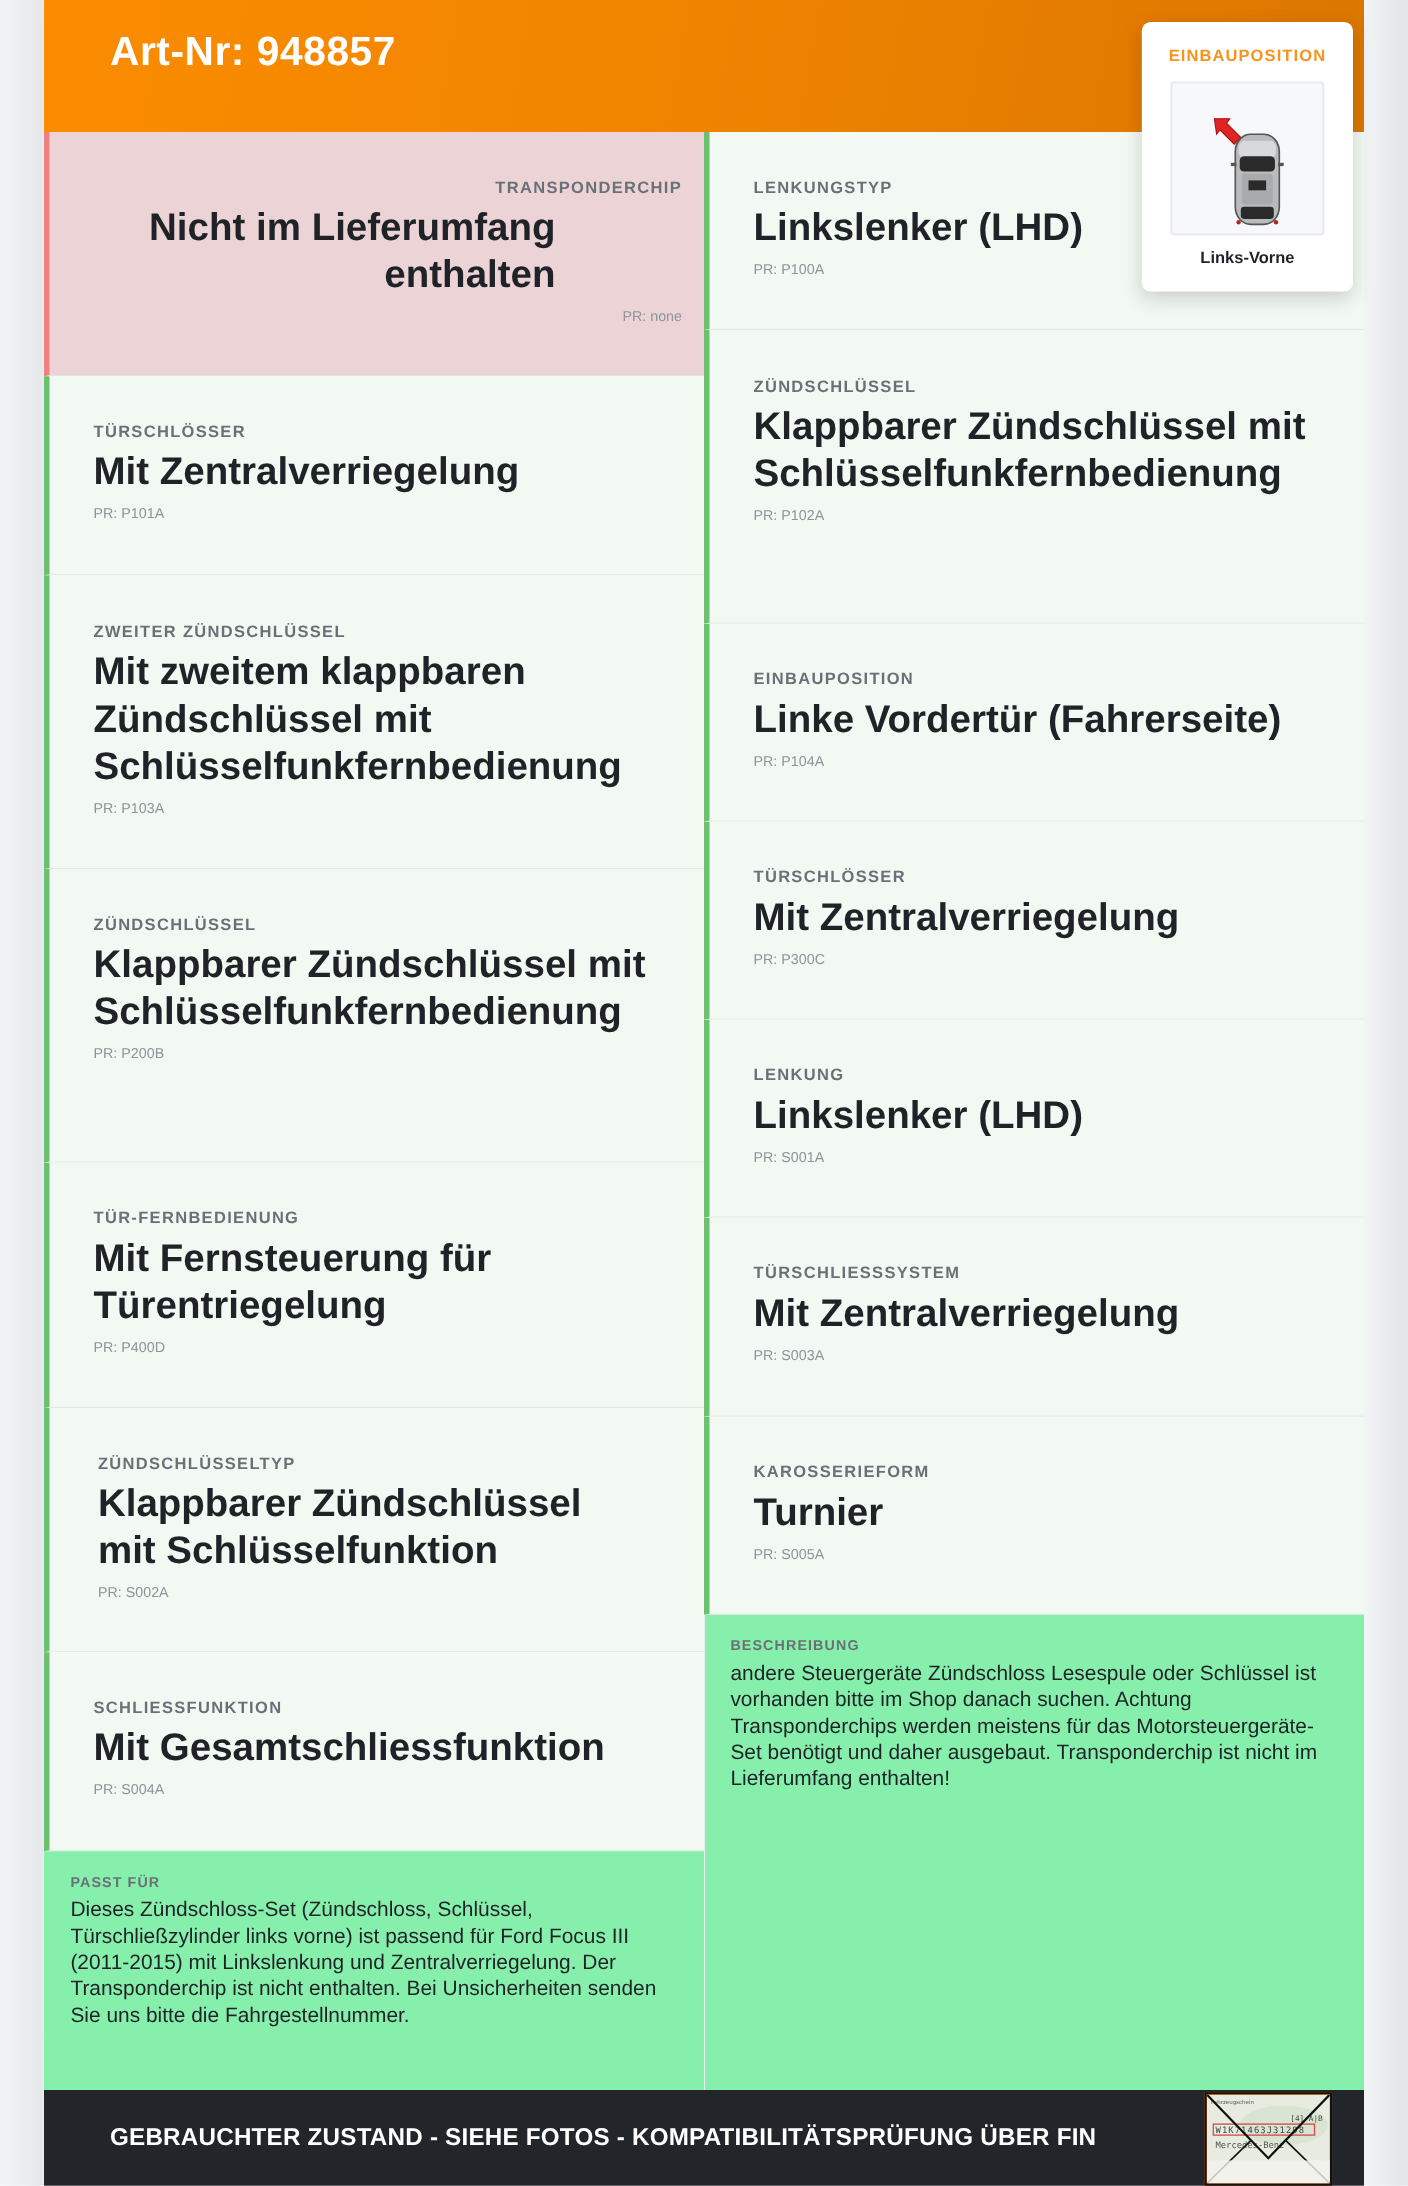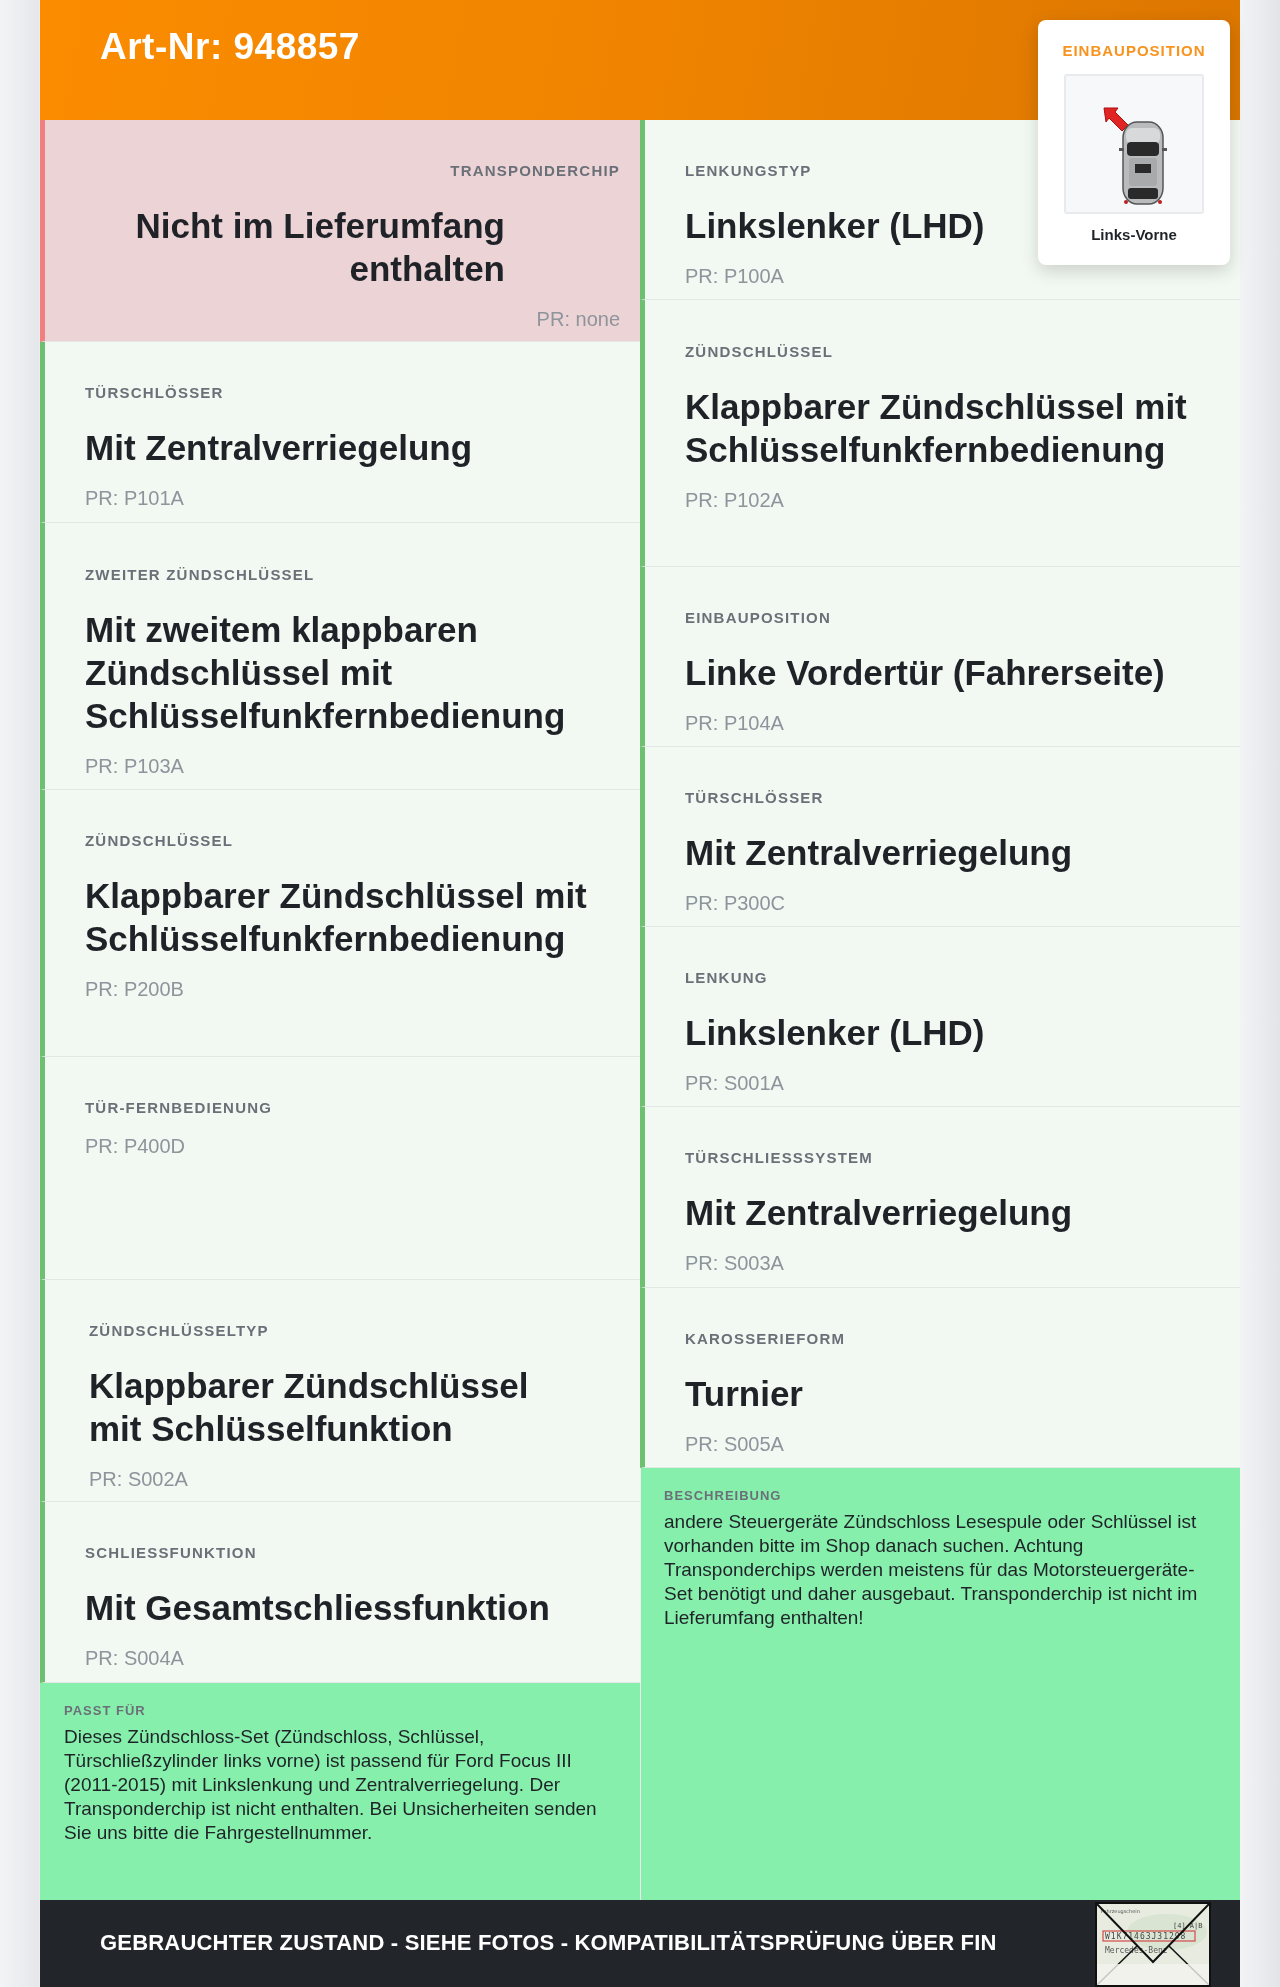--- a/index.html
+++ b/index.html
@@ -73,25 +73,25 @@
     }
     .card-label {
       font-size: 15px; font-weight: 700; color: #6b7078;
       letter-spacing: 1.2px;
       text-transform: uppercase;
       line-height: 18px;
     }
     .card-value {
       font-size: 35px; font-weight: 700; color: #1f2328;
       line-height: 43px;
-      margin-top: 24px;
+      margin-top: 5px;
     }
     .card-pr {
-      font-size: 20px; color: #8e949b;
-      margin-top: 20px;
+      font-size: 13px; color: #8e949b;
+      margin-top: 8px;
       line-height: 18px;
     }
     .info-block {
       position: relative;
       background: #86efac;
       padding: 20px 20px 20px 24px;
     }
     .info-label {
       font-size: 13px; font-weight: 700; color: #6b7078;
       letter-spacing: 1px;
@@ -174,20 +174,21 @@
       <div class="card-value">Mit zweitem klappbaren Zündschlüssel mit Schlüsselfunkfernbedienung</div>
       <div class="card-pr">PR: P103A</div>
     </div>
     <div class="card" style="height:267px;padding-top:42px;">
       <div class="card-label">Zündschlüssel</div>
       <div class="card-value" style="width:520px;">Klappbarer Zündschlüssel mit Schlüsselfunkfernbedienung</div>
       <div class="card-pr">PR: P200B</div>
     </div>
     <div class="card" style="height:223px;padding-top:42px;">
       <div class="card-label">Tür-Fernbedienung</div>
+      <div class="card-value" style="width:420px;">Mit Fernsteuerung für Türentriegelung</div>
       <div class="card-pr">PR: P400D</div>
     </div>
     <div class="card" style="height:222px;padding-top:42px;padding-left:44px;">
       <div class="card-label">Zündschlüsseltyp</div>
       <div class="card-value" style="width:480px;">Klappbarer Zündschlüssel mit Schlüsselfunktion</div>
       <div class="card-pr">PR: S002A</div>
     </div>
     <div class="card" style="height:181px;padding-top:42px;">
       <div class="card-label">Schliessfunktion</div>
       <div class="card-value">Mit Gesamtschliessfunktion</div>

